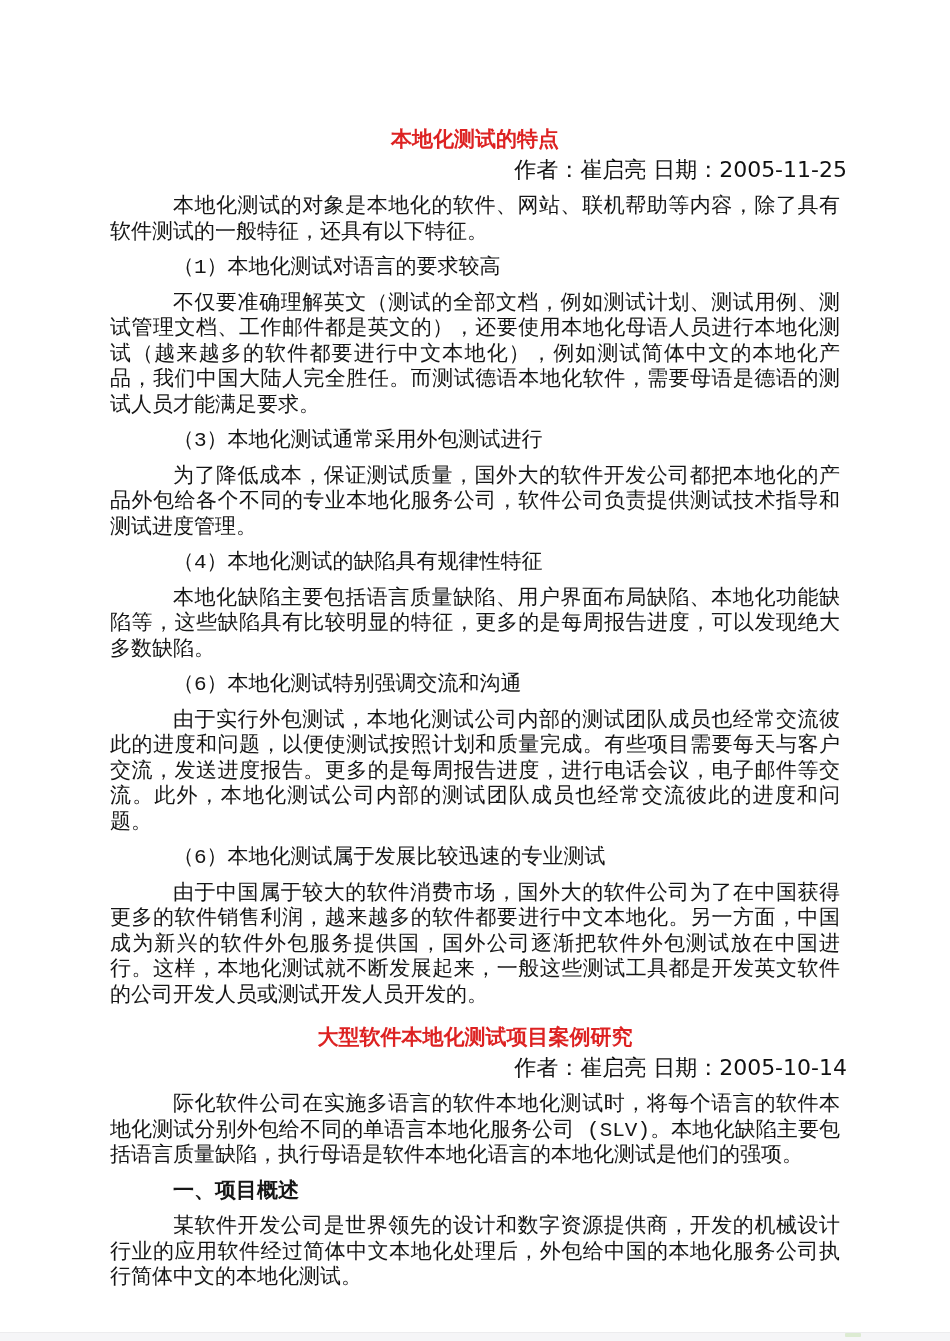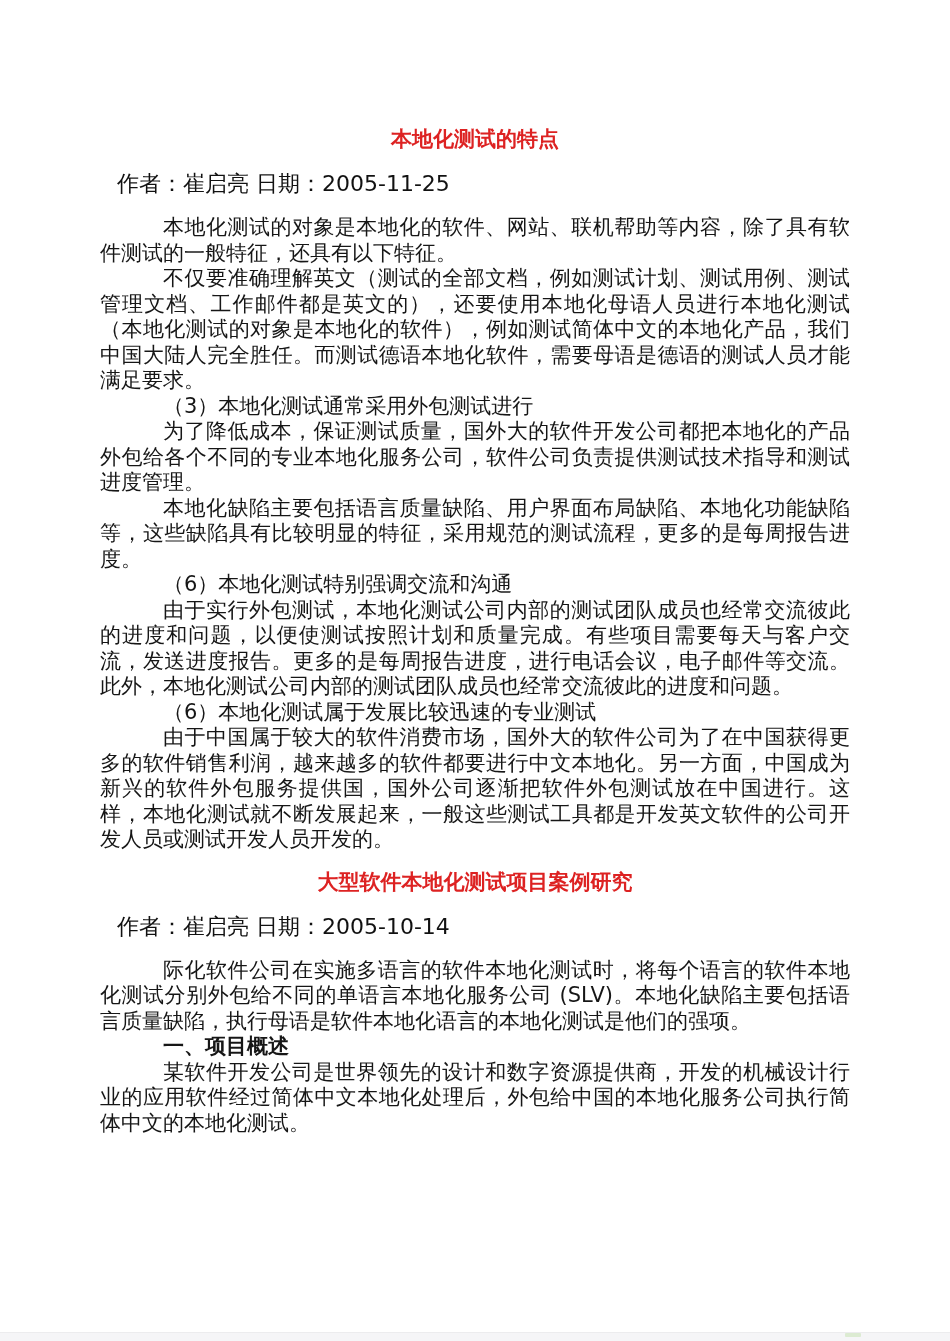--- a/index.html
+++ b/index.html
@@ -22,33 +22,34 @@
   }
   .article-title {
     margin: 0;
     font-size: 21px;
     line-height: 28px;
     font-weight: bold;
     text-align: center;
     color: #dd2222;
   }
   .article-byline {
-    margin: 17px;
+    margin: 3px;
     font-size: 22px;
     line-height: 28px;
-    text-align: left;
+    text-align: right;
     color: #111111;
   }
   p.para, p.subhead, p.bold-head {
-    margin: 0;
+    margin: 10px;
     font-size: 21px;
     line-height: 25.5px;
     text-align: justify;
     text-indent: 63px;
     color: #161616;
+    font-family: Liberation Mono, monospace;
   }
   p.bold-head {
     font-weight: bold;
   }
   .article-2 .article-title {
     margin-top: 15px;
   }
   .footer-bar {
     position: absolute;
     left: 0;
@@ -71,24 +72,26 @@
 </head>
 <body>
 
 <div class="page">
   <div class="content">
 
     <div class="article article-1">
       <h1 class="article-title">本地化测试的特点</h1>
       <div class="article-byline">作者：崔启亮 日期：2005-11-25</div>
       <p class="para">本地化测试的对象是本地化的软件、网站、联机帮助等内容，除了具有软件测试的一般特征，还具有以下特征。</p>
-      <p class="para">不仅要准确理解英文（测试的全部文档，例如测试计划、测试用例、测试管理文档、工作邮件都是英文的），还要使用本地化母语人员进行本地化测试（本地化测试的对象是本地化的软件），例如测试简体中文的本地化产品，我们中国大陆人完全胜任。而测试德语本地化软件，需要母语是德语的测试人员才能满足要求。</p>
+      <p class="subhead">（1）本地化测试对语言的要求较高</p>
+      <p class="para">不仅要准确理解英文（测试的全部文档，例如测试计划、测试用例、测试管理文档、工作邮件都是英文的），还要使用本地化母语人员进行本地化测试（越来越多的软件都要进行中文本地化），例如测试简体中文的本地化产品，我们中国大陆人完全胜任。而测试德语本地化软件，需要母语是德语的测试人员才能满足要求。</p>
       <p class="subhead">（3）本地化测试通常采用外包测试进行</p>
       <p class="para">为了降低成本，保证测试质量，国外大的软件开发公司都把本地化的产品外包给各个不同的专业本地化服务公司，软件公司负责提供测试技术指导和测试进度管理。</p>
-      <p class="para">本地化缺陷主要包括语言质量缺陷、用户界面布局缺陷、本地化功能缺陷等，这些缺陷具有比较明显的特征，采用规范的测试流程，更多的是每周报告进度。</p>
+      <p class="subhead">（4）本地化测试的缺陷具有规律性特征</p>
+      <p class="para">本地化缺陷主要包括语言质量缺陷、用户界面布局缺陷、本地化功能缺陷等，这些缺陷具有比较明显的特征，更多的是每周报告进度，可以发现绝大多数缺陷。</p>
       <p class="subhead">（6）本地化测试特别强调交流和沟通</p>
       <p class="para">由于实行外包测试，本地化测试公司内部的测试团队成员也经常交流彼此的进度和问题，以便使测试按照计划和质量完成。有些项目需要每天与客户交流，发送进度报告。更多的是每周报告进度，进行电话会议，电子邮件等交流。此外，本地化测试公司内部的测试团队成员也经常交流彼此的进度和问题。</p>
       <p class="subhead">（6）本地化测试属于发展比较迅速的专业测试</p>
       <p class="para">由于中国属于较大的软件消费市场，国外大的软件公司为了在中国获得更多的软件销售利润，越来越多的软件都要进行中文本地化。另一方面，中国成为新兴的软件外包服务提供国，国外公司逐渐把软件外包测试放在中国进行。这样，本地化测试就不断发展起来，一般这些测试工具都是开发英文软件的公司开发人员或测试开发人员开发的。</p>
     </div>
 
     <div class="article article-2">
       <h1 class="article-title">大型软件本地化测试项目案例研究</h1>
       <div class="article-byline">作者：崔启亮 日期：2005-10-14</div>
       <p class="para">际化软件公司在实施多语言的软件本地化测试时，将每个语言的软件本地化测试分别外包给不同的单语言本地化服务公司 (SLV)。本地化缺陷主要包括语言质量缺陷，执行母语是软件本地化语言的本地化测试是他们的强项。</p>

